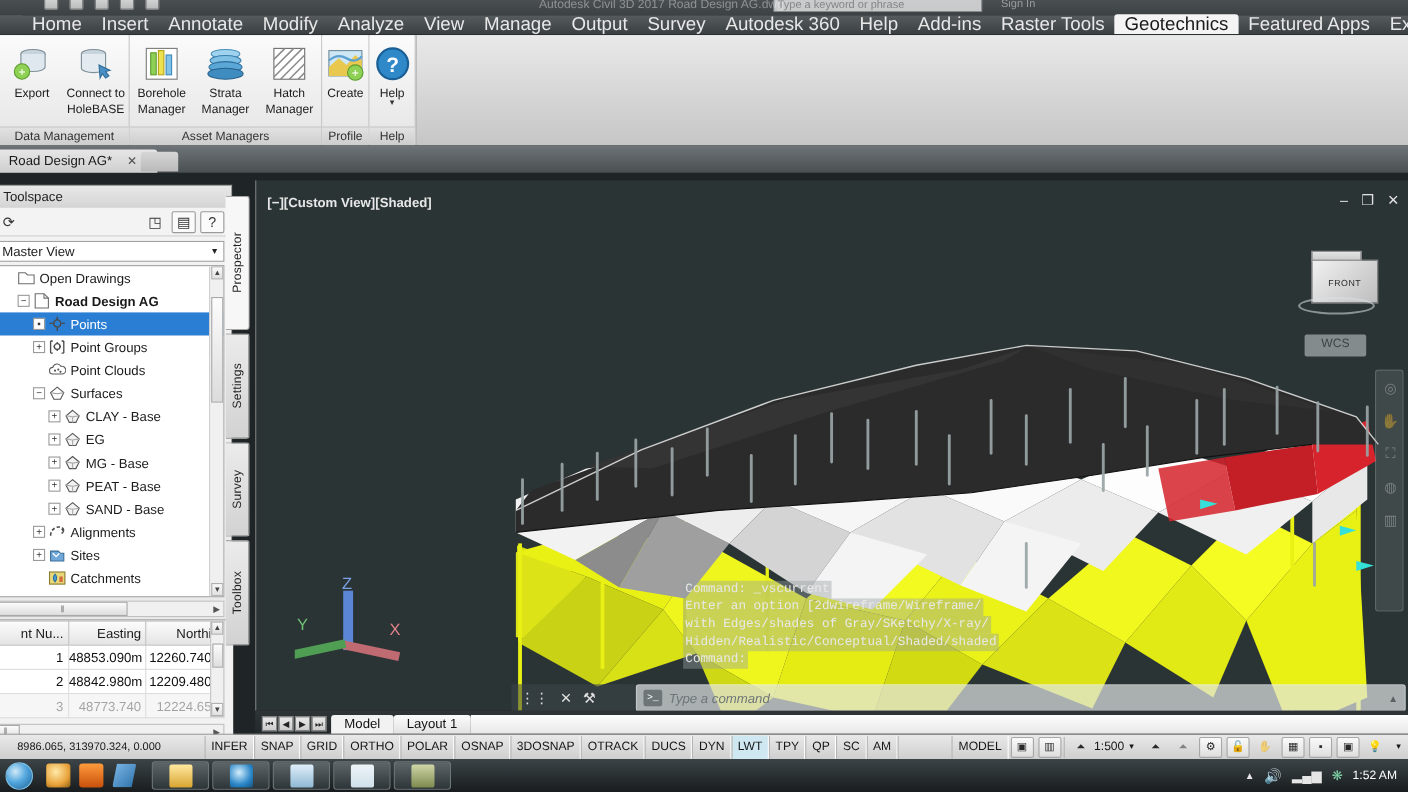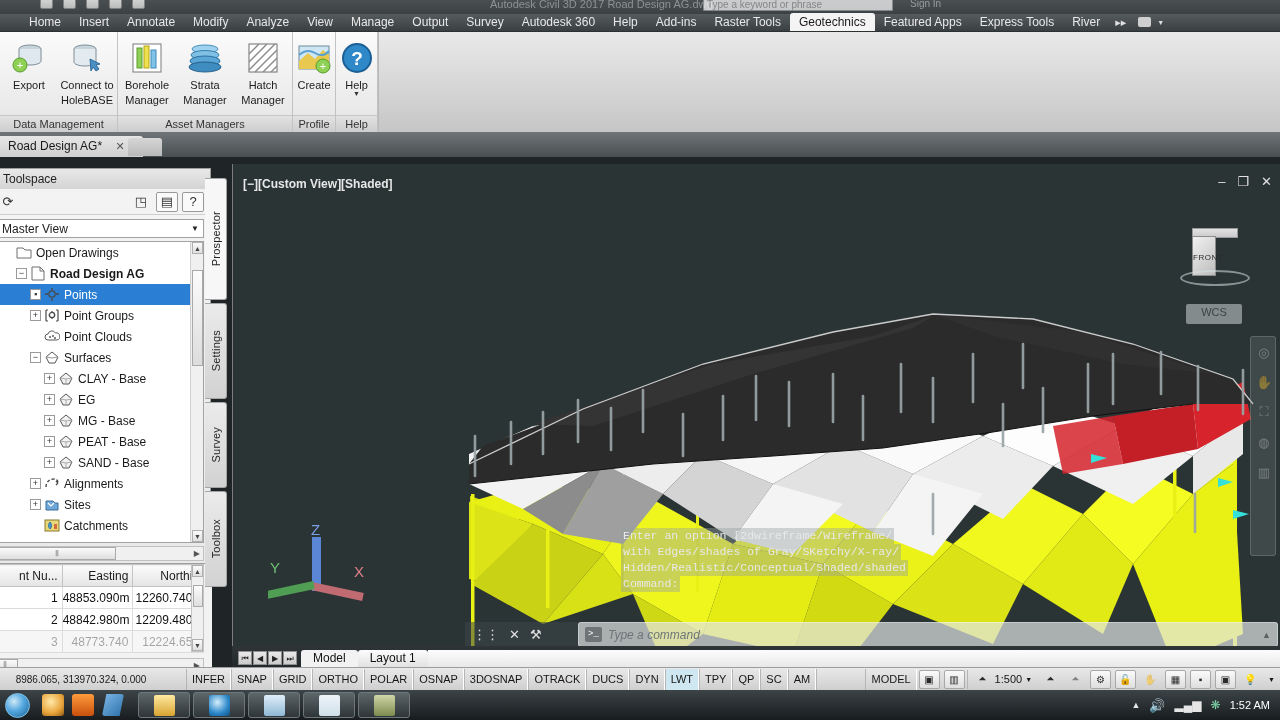--- a/index.html
+++ b/index.html
@@ -39,21 +39,21 @@
     display:flex; align-items:flex-end; padding-left:20px;
     border-bottom:1px solid #2b3032;
   }
   .appbtn {
     position:absolute; left:0; top:14px; width:20px; height:18px;
     background:linear-gradient(#5c6164,#3e4346);
     color:#ddd; font-size:9px; text-align:center; line-height:18px;
   }
   .tab {
     height:18px; line-height:18px; padding:0 9px; color:#e8e8e8;
-    font-size:12px; white-space:nowrap; cursor:default;
+    font-size:17px; white-space:nowrap; cursor:default;
   }
   .tab.active {
     background:#f4f4f4; color:#1a1a1a; border-radius:3px 3px 0 0;
     font-weight:normal;
   }
   .tabextra { display:flex; align-items:center; gap:6px; padding:0 6px; color:#e0e0e0; font-size:11px; height:18px; }
 
   
   .ribbon {
     position:absolute; left:0; top:32px; width:1280px; height:100px;
@@ -168,21 +168,21 @@
 
   
   .drawing {
     position:absolute; left:232px; top:164px; width:1048px; height:482px;
     background:#2b3435; border-left:1px solid #7c7c7c;
   }
   .vp-label { position:absolute; left:10px; top:13px; color:#e7e7e7; font-size:12px; font-weight:bold; }
   .winctl { position:absolute; right:8px; top:10px; display:flex; gap:12px; color:#e2e2e2; font-size:13px; }
 
   .viewcube { position:absolute; right:34px; top:64px; width:62px; height:62px; }
-  .vc-face { position:absolute; left:8px; top:8px; width:24px; height:40px;
+  .vc-face { position:absolute; left:8px; top:8px; width:61px; height:40px;
     background:linear-gradient(135deg,#f1f1f1,#bdbdbd); border:1px solid #8c8c8c; }
   .vc-top { position:absolute; left:8px; top:0px; width:46px; height:10px;
      background:linear-gradient(#e3e3e3,#cacaca); border:1px solid #9a9a9a; }
   .vc-txt { position:absolute; left:0; top:16px; width:100%; text-align:center;
      font-size:8px; color:#2a2a2a; letter-spacing:.5px; }
   .vc-ring { position:absolute; left:-4px; top:42px; width:70px; height:16px;
      border:2px solid rgba(215,225,228,.55); border-radius:50%; }
   .wcs { position:absolute; right:38px; top:140px; width:56px; height:20px;
      background:rgba(205,212,214,.55); border-radius:2px; color:#3b4547; font-size:11px;
      text-align:center; line-height:17px; }
@@ -551,20 +551,21 @@
     <svg class="ucs" viewBox="0 0 100 100">
       <rect x="44" y="18" width="9" height="54" fill="#5b86d6"></rect>
       <rect x="44" y="64" width="52" height="8" fill="#c06a72" transform="rotate(12 48 68)"></rect>
       <rect x="-4" y="62" width="50" height="8" fill="#4f9e54" transform="rotate(-12 46 66)"></rect>
       <text x="43" y="16" fill="#7aa0e8" font-size="15" font-family="Liberation Sans, sans-serif">Z</text>
       <text x="86" y="58" fill="#e08088" font-size="15" font-family="Liberation Sans, sans-serif">X</text>
       <text x="2" y="54" fill="#6fc074" font-size="15" font-family="Liberation Sans, sans-serif">Y</text>
     </svg>
 
     <div class="cmdlines" id="cmdlines">
+        <div><span class="ln">Command: _vscurrent</span></div>
         <div><span class="ln">Enter an option [2dwireframe/Wireframe/</span></div>
         <div><span class="ln">with Edges/shades of Gray/SKetchy/X-ray/</span></div>
         <div><span class="ln">Hidden/Realistic/Conceptual/Shaded/shaded</span></div>
         <div><span class="ln">Command:</span></div>
       </div>
 
     <div class="cmdtools">
       <span>⋮⋮</span>
       <span>✕</span>
       <span>⚒</span>

